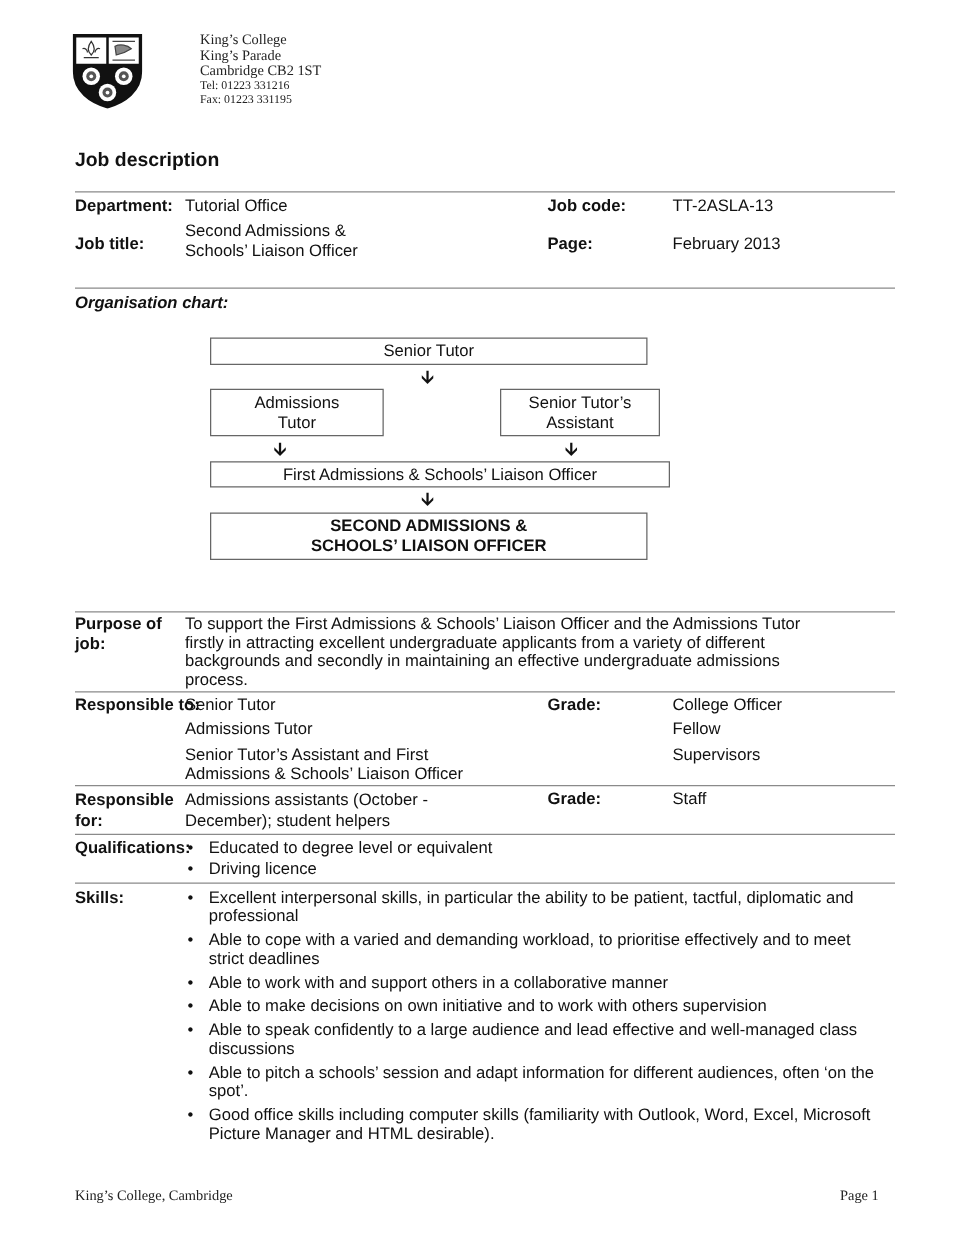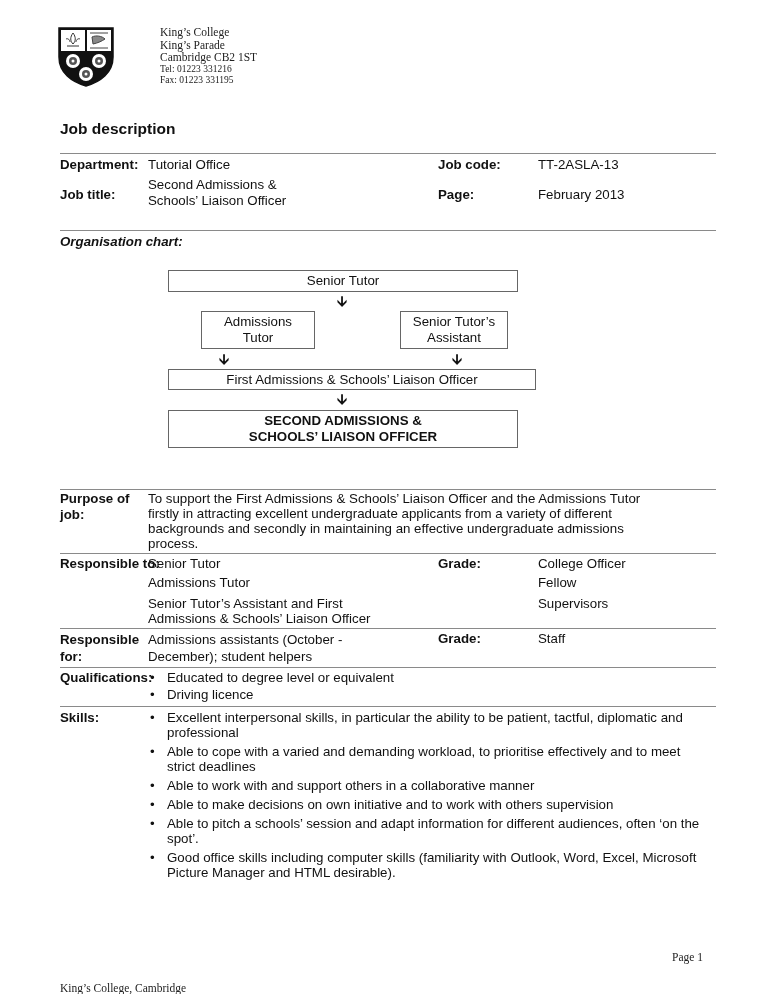--- a/index.html
+++ b/index.html
@@ -68,27 +68,27 @@
 <div class="abs val" style="left:538px; top:187px;">February 2013</div>
 
 <div class="rule" style="top:230px;"></div>
 <div class="abs lbl" style="left:60px; top:234px;font-style:italic;">Organisation chart:</div>
 
 <div class="box" style="left:168px; top:270px; width:350px; height:22px;">
   <span>Senior Tutor</span>
 </div>
 <div class="arrow" style="left:337px; top:294px;">🡫</div>
 
-<div class="box" style="left:168px; top:311px; width:114px; height:38px;margin-left:33px;">
+<div class="box" style="left:168px; top:311px; width:139px; height:38px;">
   <div>
     <div>Admissions</div>
     <div>Tutor</div>
   </div>
 </div>
-<div class="box" style="left:400px; top:311px; width:108px; height:38px;">
+<div class="box" style="left:400px; top:311px; width:128px; height:38px;">
   <div>
     <div>Senior Tutor’s</div>
     <div>Assistant</div>
   </div>
 </div>
 <div class="arrow" style="left:219px; top:352px;">🡫</div>
 <div class="arrow" style="left:452px; top:352px;">🡫</div>
 
 <div class="box" style="left:168px; top:369px; width:368px; height:21px;">
   <span>First Admissions &amp; Schools’ Liaison Officer</span>
@@ -149,19 +149,20 @@
 </div>
 
 <div class="rule" style="top:706px;"></div>
 <div class="abs lbl" style="left:60px; top:710px;">Skills:</div>
 <div class="abs" style="left:148px; top:710px; width:555px;">
   <ul class="bullets" style="line-height:15px;">
     <li style="line-height:15px;">Excellent interpersonal skills, in particular the ability to be patient, tactful, diplomatic and professional</li>
     <li style="line-height:15px;">Able to cope with a varied and demanding workload, to prioritise effectively and to meet strict deadlines</li>
     <li style="line-height:15px;">Able to work with and support others in a collaborative manner</li>
     <li style="line-height:15px;">Able to make decisions on own initiative and to work with others supervision</li>
+    <li style="line-height:15px;">Able to speak confidently to a large audience and lead effective and well-managed class discussions</li>
     <li style="line-height:15px;">Able to pitch a schools’ session and adapt information for different audiences, often ‘on the spot’.</li>
     <li style="line-height:15px;">Good office skills including computer skills (familiarity with Outlook, Word, Excel, Microsoft Picture Manager and HTML desirable).</li>
   </ul>
 </div>
 
-<div class="abs footer serif" style="left:60px; top:982px;">King’s College, Cambridge</div>
+<div class="abs footer serif" style="left:60px; top:951px;">King’s College, Cambridge</div>
 <div class="abs footer serif" style="left:672px; top:951px;">Page 1</div>
 
 </body></html>

